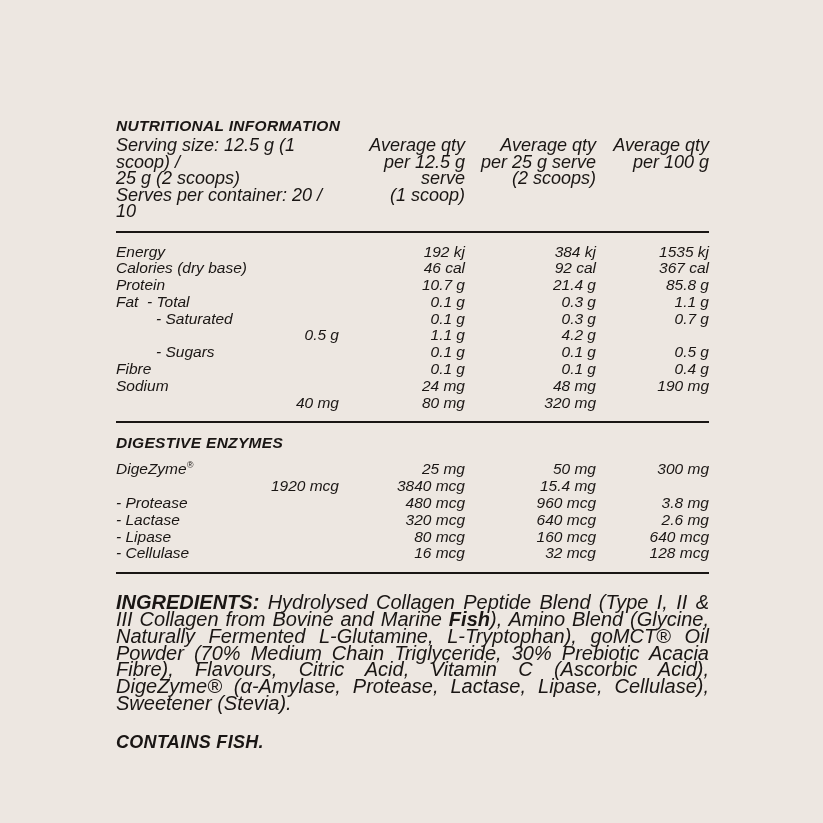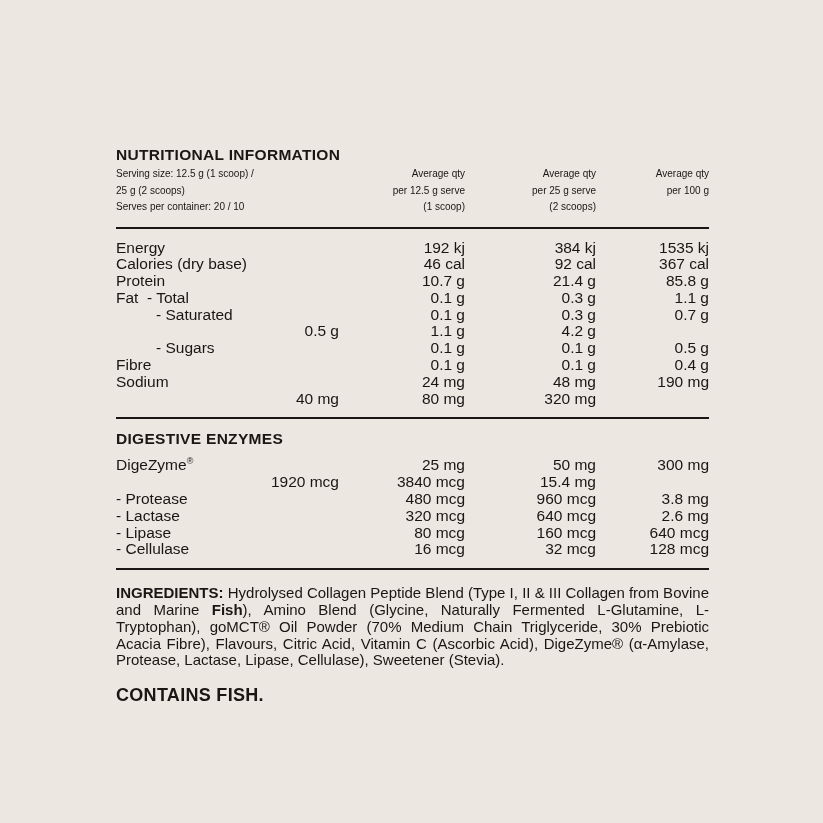--- a/index.html
+++ b/index.html
@@ -6,34 +6,35 @@
   body {
     width: 823px; height: 823px;
     background: #ede7e1;
     font-family: "Liberation Sans", sans-serif;
     color: #1a1614;
     position: relative;
     overflow: hidden;
   }
   .panel {
     position: absolute;
-    left: 116px; top: 145px;
+    left: 116px; top: 116px;
     width: 593px;
+    font-style: italic;
   }
   .title {
     font-weight: bold;
     font-size: 15.5px;
     letter-spacing: 0.3px;
     line-height: 19px;
     margin: 0;
   }
   .head {
     display: grid;
     grid-template-columns: 1fr 126px 131px 113px;
-    font-size: 10px;
+    font-size: 18px;
     line-height: 16.5px;
     margin-top: 2px;
   }
   .head .c { text-align: right; }
   .rule {
     height: 2px;
     background: #1a1614;
     margin: 0;
   }
   .rule.r1 { margin-top: 11px; }
@@ -44,21 +45,21 @@
     font-size: 15.5px;
     line-height: 16.8px;
   }
   .row .c { text-align: right; }
   .indent2 { padding-left: 40px; }
   .rule.r2 { margin-top: 10px; }
   .sec2 { margin-top: 10px; }
   .rows2 { margin-top: 9px; }
   .rule.r3 { margin-top: 10px; }
   .ingredients {
-    font-size: 15px;
+    font-size: 20px;
     line-height: 16.8px;
     text-align: justify;
   }
   .ingredients b { font-weight: bold; }
   .contains {
     margin-top: 16px;
     font-weight: bold;
     font-size: 18px;
     letter-spacing: 0.3px;
   }

